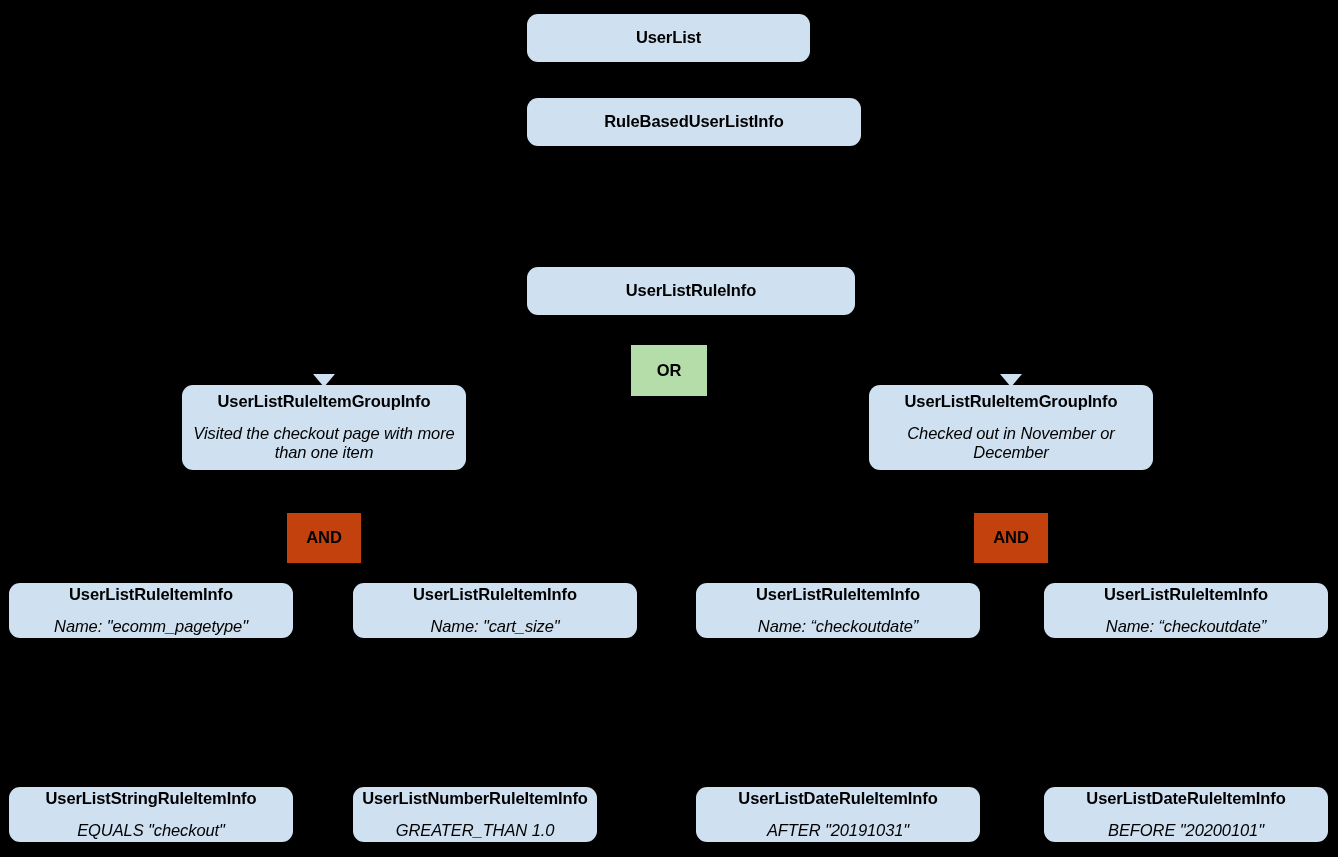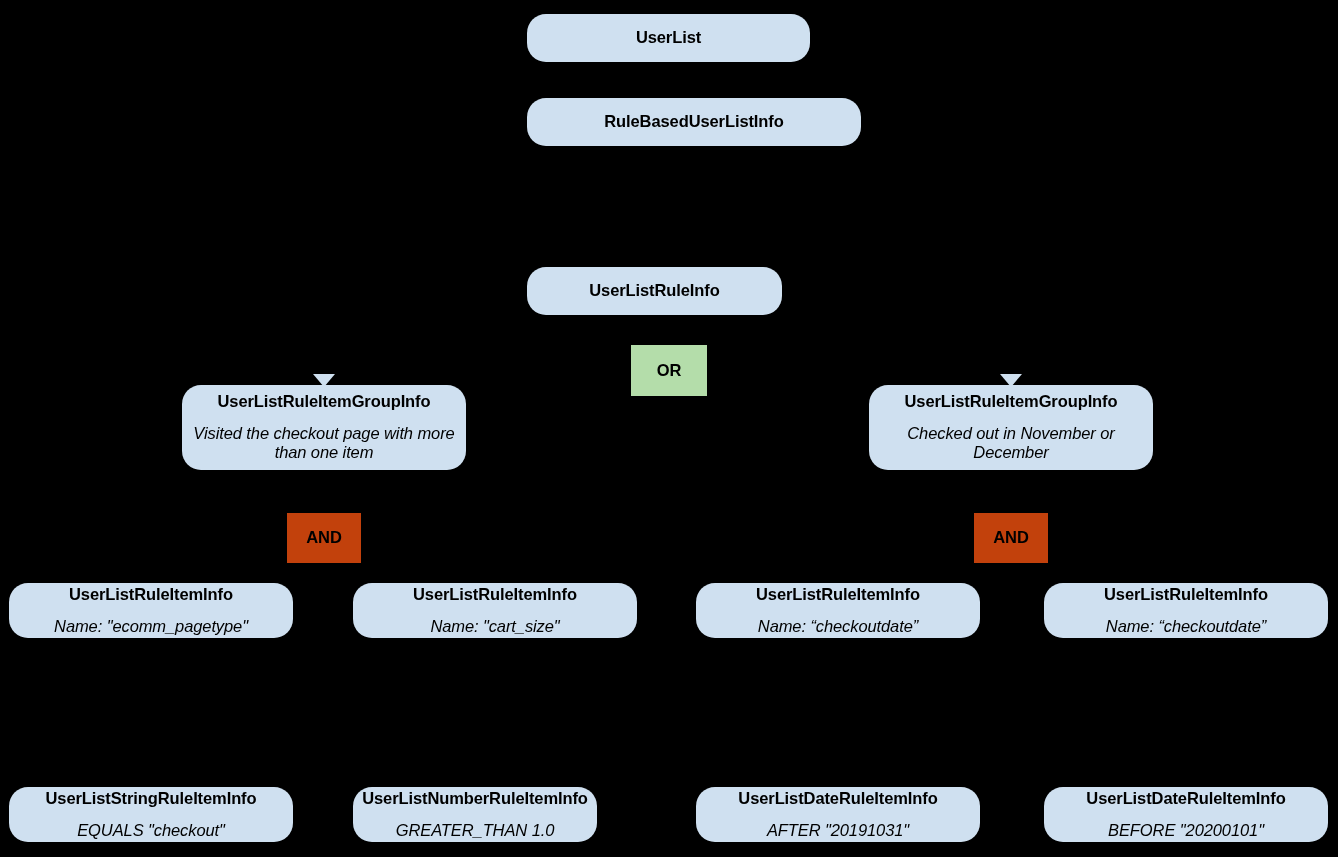--- a/index.html
+++ b/index.html
@@ -35,21 +35,21 @@
     display: flex;
     flex-direction: column;
     align-items: center;
     justify-content: center;
     text-align: center;
     color: #000000;
     line-height: 1.18;
   }
   .node.entity {
     background: #cfe0f0;
-    border-radius: 19px;
+    border-radius: 11px;
     padding: 6px 10px;
   }
   .node.op {
     border-radius: 0;
     padding: 12px;
   }
   .node.op.or  { background: #b4ddaa; }
   .node.op.and { background: #c2410c; }
   .node-title {
     font-weight: bold;
@@ -105,21 +105,21 @@
 
   <div class="node entity" style="left:527px; top:14px; width:283px; height:48px;">
     <div class="node-title">UserList</div>
   </div>
 
   <div class="node entity" style="left:527px; top:98px; width:334px; height:48px;">
     <div class="node-title">RuleBasedUserListInfo</div>
   </div>
 
 
-  <div class="node entity" style="left:527px; top:267px; width:255px; height:48px;">
+  <div class="node entity" style="left:527px; top:267px; width:328px; height:48px;">
     <div class="node-title">UserListRuleInfo</div>
   </div>
 
   <div class="node op or" style="left:631px; top:345px; width:76px; height:51px;">
     <div class="op-label">OR</div>
   </div>
 
   <div class="arrowhead" style="left:313px; top:374px;"></div>
   <div class="node entity" style="left:182px; top:385px; width:284px; height:85px;">
     <div class="node-title">UserListRuleItemGroupInfo</div>

